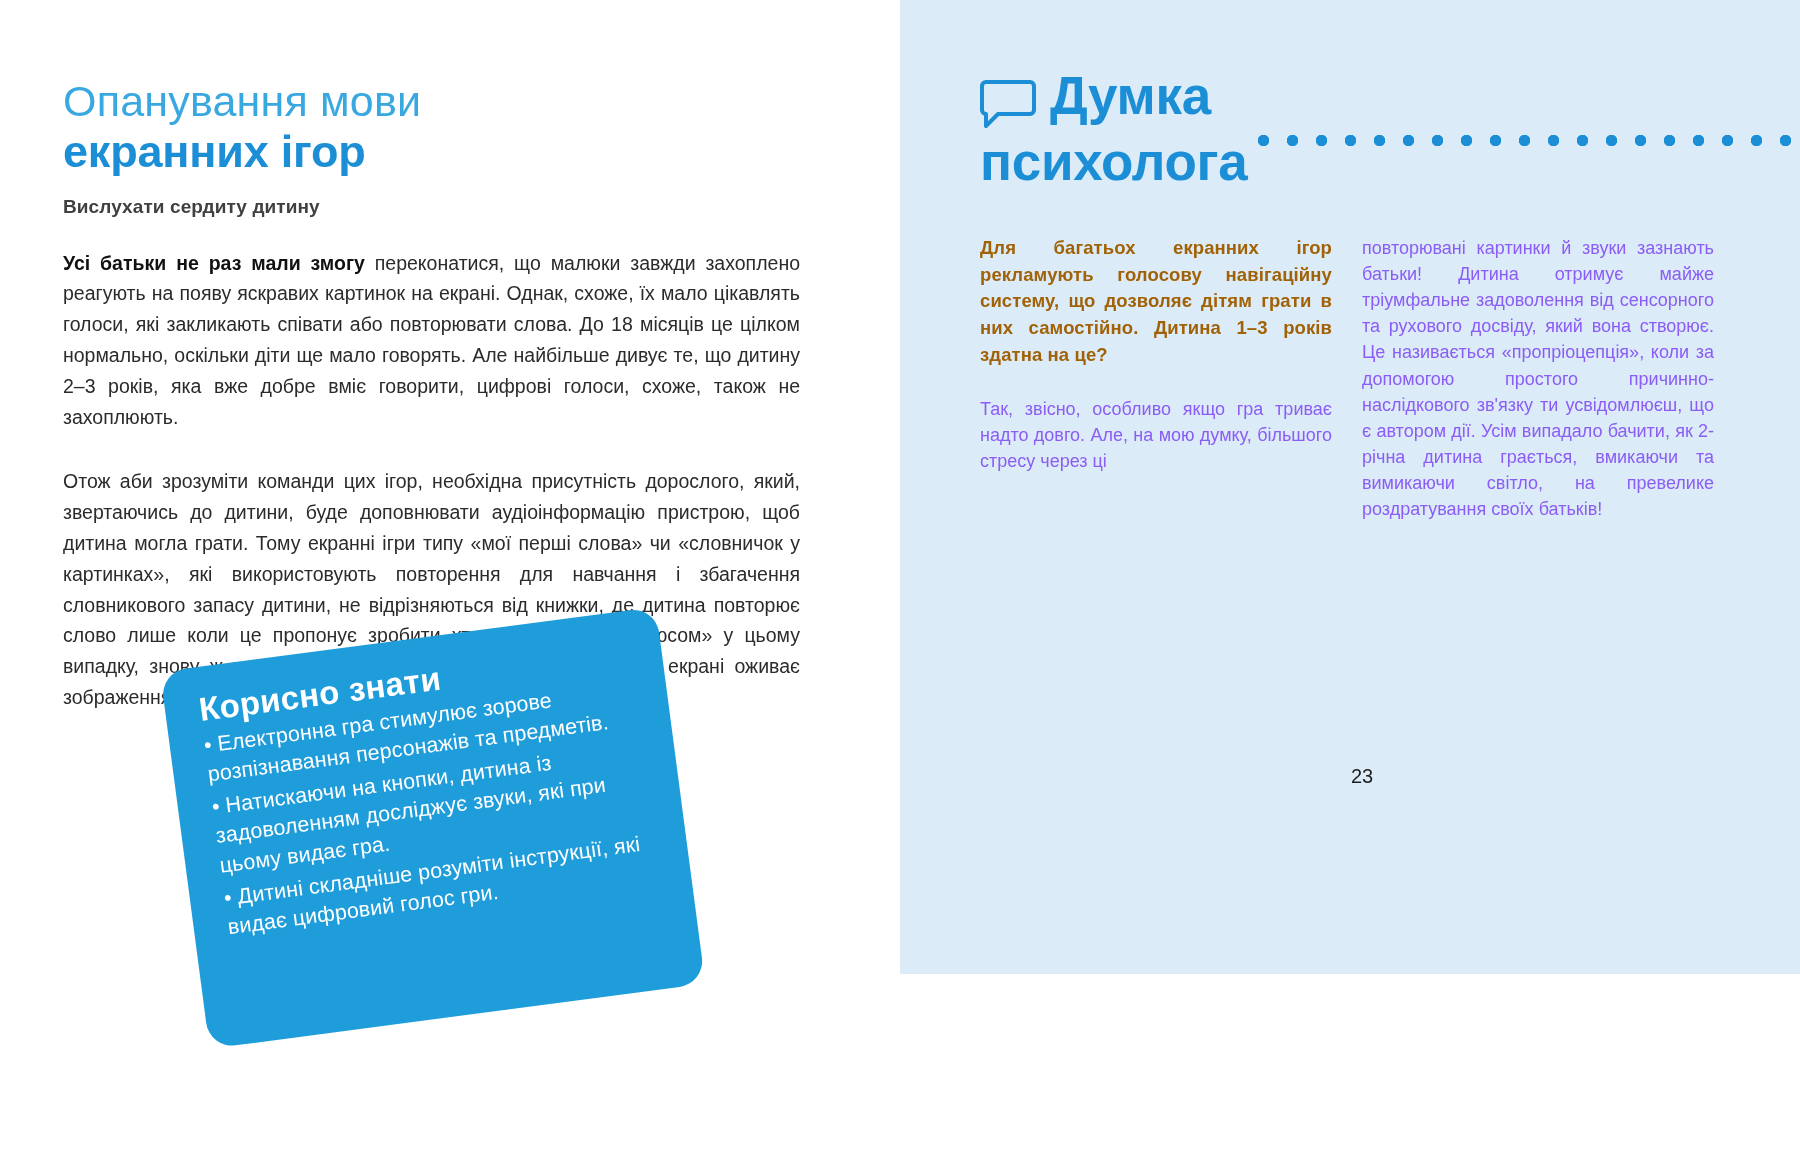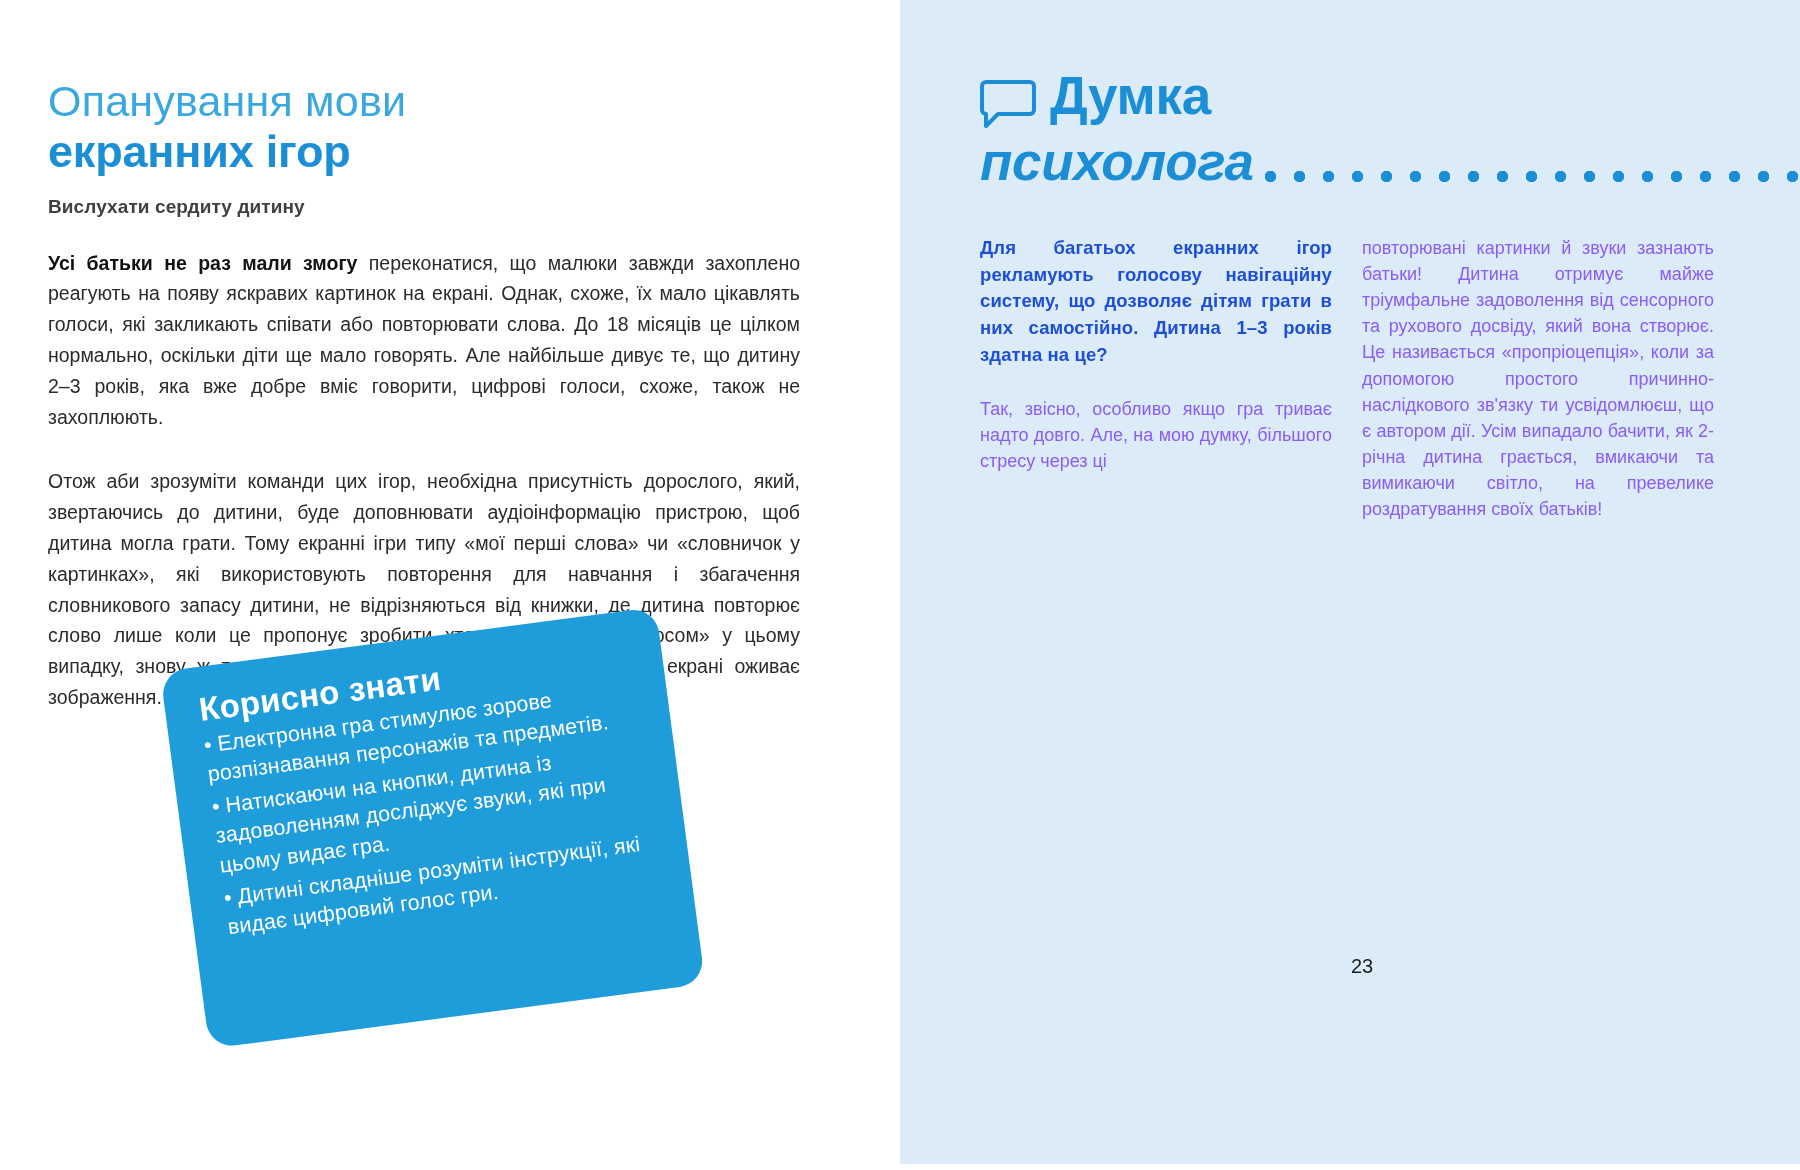--- a/index.html
+++ b/index.html
@@ -10,21 +10,21 @@
     position:relative;
     overflow:hidden;
   }
   .spread { position:absolute; inset:0; display:flex; }
 
   
   .page-left {
     width:900px; height:1170px; background:#ffffff;
     position:relative; overflow:hidden;
   }
-  .left-inner { padding:78px 100px 0 48px; }
+  .left-inner { padding:78px 100px 0 63px; }
 
   .title-line1 {
     font-size:43px; font-weight:300; color:#3aa8e0;
     letter-spacing:0.2px; line-height:1.1;
   }
   .title-line2 {
     font-size:45px; font-weight:bold; color:#1b8ed6;
     line-height:1.12; letter-spacing:-0.2px; margin-top:2px;
   }
   .subtitle {
@@ -56,52 +56,52 @@
     letter-spacing:0.3px; margin-bottom:2px;
   }
   .callout-list { list-style:none; }
   .callout-list li {
     font-size:21.5px; line-height:1.36; font-weight:400;
     margin-top:4px; letter-spacing:0.1px;
   }
 
   
   .page-right {
-    width:900px; height:1164px; background:#dbecf8;
+    width:900px; height:974px; background:#dbecf8;
     position:relative; overflow:hidden;
   }
   .right-inner { padding:68px 0 0 0; }
 
   .psy-header {
     padding-left:80px; position:relative;
   }
   .psy-row { display:flex; align-items:flex-start; gap:14px; }
   .bubble-icon { margin-top:10px; flex:0 0 auto; }
   .psy-title-1, .psy-title-2 {
     font-size:53px; font-weight:bold; color:#1b8ed6;
     line-height:1.04; letter-spacing:-0.3px;
   }
-  .psy-title-2 { display:flex; align-items:flex-end; white-space:nowrap;font-style:italic; }
+  .psy-title-2 { display:flex; align-items:flex-start; white-space:nowrap; }
   .leader-dots {
     display:inline-block;
     margin-left:10px; margin-bottom:6px;
     height:13px; flex:1 1 auto;
     background-image:radial-gradient(circle at 6.5px 6.5px, #1b8ed6 5.5px, transparent 6px);
     background-size:29px 13px;
     background-repeat:repeat-x;
     min-width:620px;
   }
 
   .columns {
     display:flex; gap:30px;
     padding:46px 80px 0 80px;
   }
   .col { width:352px; }
   .q-block {
-    font-size:18.5px; font-weight:bold; color:#1d4ed8;
+    font-size:18.5px; font-weight:bold; color:#a16207;
     line-height:1.44; text-align:justify; letter-spacing:0.1px;
   }
   .a-block {
     font-size:18px; color:#8b5cf6; line-height:1.45;
     text-align:justify; margin-top:28px;
   }
   .a-block.tight { margin-top:0; }
   .block-gap { margin-top:30px; }
 
   .page-number {

